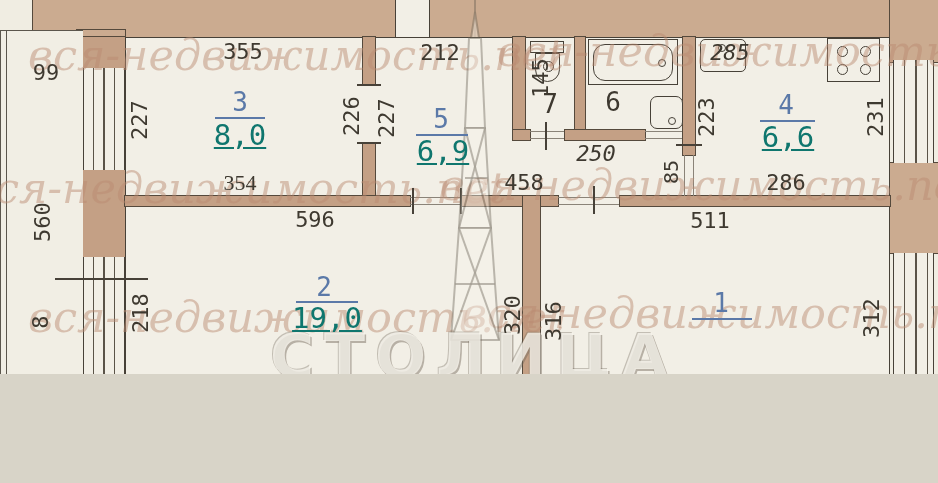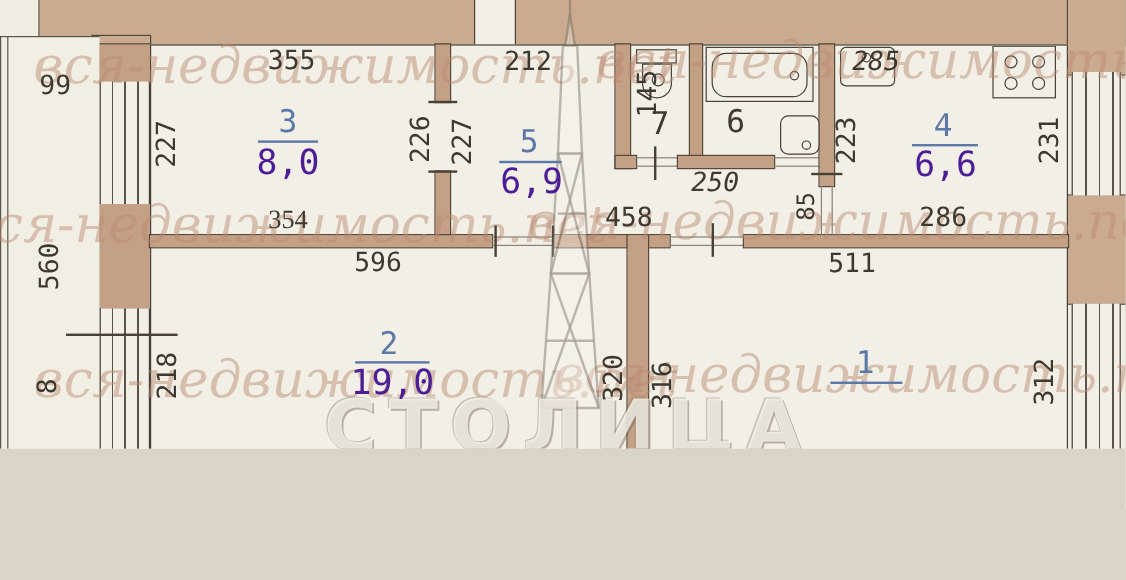--- a/index.html
+++ b/index.html
@@ -9,21 +9,21 @@
   .wall{position:absolute;background:#c4a085;outline:1.2px solid #55493c;}
   .wall-lt{position:absolute;background:#cbab90;outline:1.2px solid #55493c;}
   .roomfill{position:absolute;background:#f2efe6;border:1.5px solid #474138;box-sizing:border-box;}
   .win{position:absolute;background:#f2efe6;border-left:1.5px solid #474138;border-right:1.5px solid #474138;box-sizing:border-box;
        background-image:repeating-linear-gradient(to right,transparent 0 9px,#5a5348 9px 10.5px);}
   .winh{position:absolute;background:#f2efe6;border-left:1.5px solid #474138;border-right:1.5px solid #474138;box-sizing:border-box;
        background-image:repeating-linear-gradient(to right,transparent 0 10px,#5a5348 10px 11.5px);}
   .dim{position:absolute;transform:translate(-50%,-50%);font-size:22px;color:#3e3930;white-space:nowrap;z-index:6;}
   .dimv{position:absolute;transform:translate(-50%,-50%) rotate(-90deg);font-size:22px;color:#3e3930;white-space:nowrap;z-index:6;}
   .rnum{position:absolute;transform:translate(-50%,-50%);font-size:26px;color:#5b79a8;z-index:6;}
-  .rarea{position:absolute;transform:translate(-50%,-50%);font-size:29px;color:#4c1d95;white-space:nowrap;z-index:6;}
+  .rarea{position:absolute;transform:translate(-50%,-50%);font-size:29px;color:#0f766e;white-space:nowrap;z-index:6;text-decoration:underline;}
   .rsmall{position:absolute;transform:translate(-50%,-50%);font-size:26px;color:#3e3930;z-index:6;}
   .frac{position:absolute;height:0;border-top:2px solid #5b79a8;z-index:6;}
   .hnote{position:absolute;transform:translate(-50%,-50%);font-size:25px;color:#b0544a;white-space:nowrap;z-index:6;}
   .wm{position:absolute;font-family:"DejaVu Serif",serif;font-style:italic;font-size:43px;
       color:rgba(187,137,112,0.48);white-space:nowrap;z-index:4;pointer-events:none;}
   .tick{position:absolute;background:#474138;z-index:5;}
   .thresh-h{position:absolute;border-top:1.2px solid #8a8378;border-bottom:1.2px solid #8a8378;box-sizing:border-box;z-index:2;}
   .thresh-v{position:absolute;border-left:1.2px solid #8a8378;border-right:1.2px solid #8a8378;box-sizing:border-box;z-index:2;}
   .fixt{position:absolute;border:1.6px solid #474138;background:#f2efe6;box-sizing:border-box;z-index:3;}
   .logo-title{position:absolute;transform:translate(-50%,-50%);font-family:"DejaVu Sans",sans-serif;

